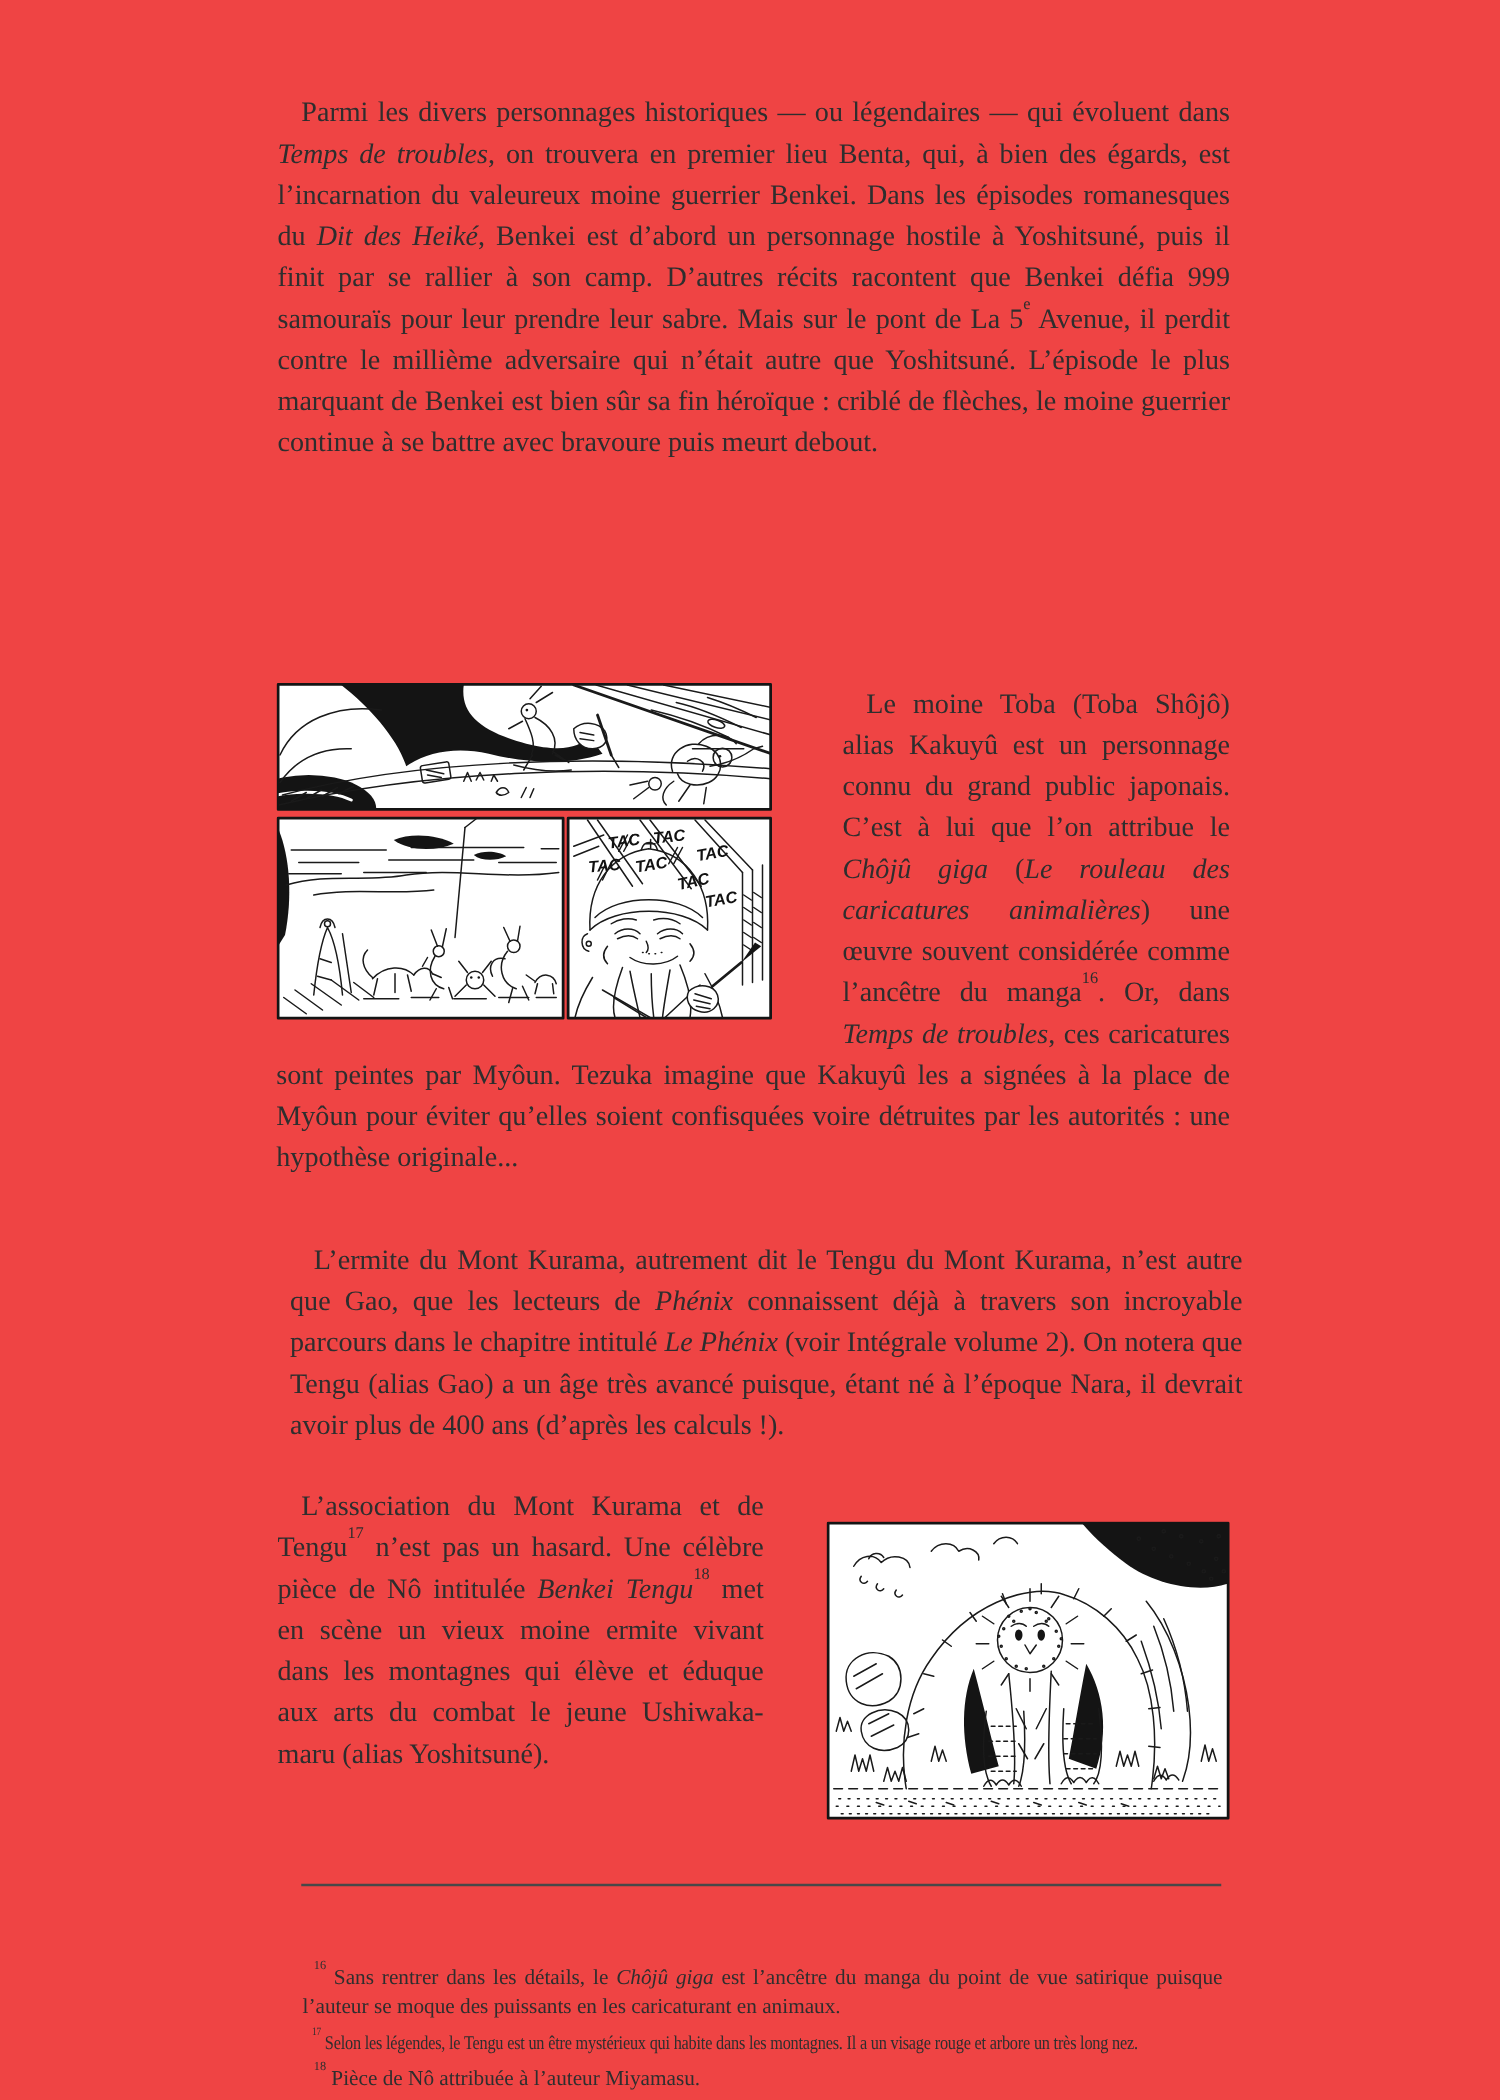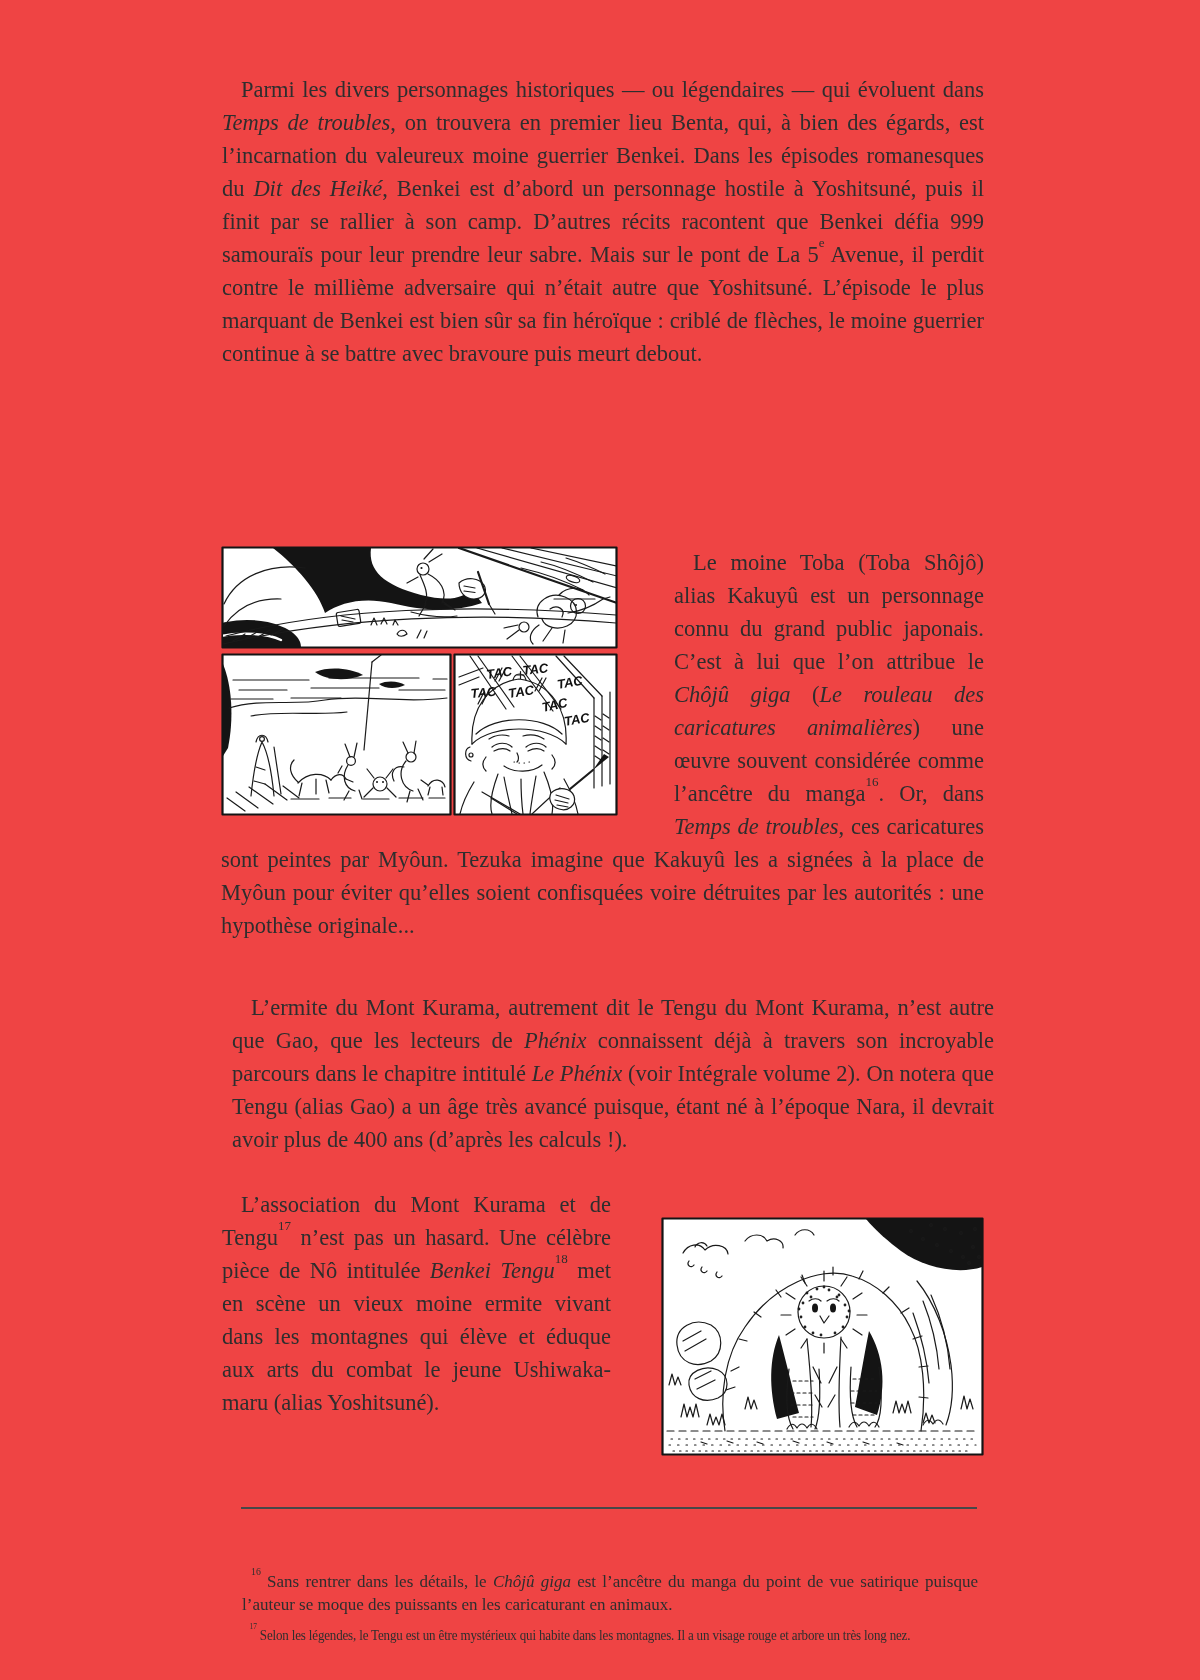--- a/index.html
+++ b/index.html
@@ -318,16 +318,17 @@
         </g>
       </svg>
     </figure>
     <p class="para">L’association du Mont Kurama et de Tengu<sup>17</sup> n’est pas un hasard. Une célèbre pièce de Nô intitulée <i>Benkei Tengu</i><sup>18</sup> met en scène un vieux moine ermite vivant dans les montagnes qui élève et éduque aux arts du combat le jeune Ushiwaka-maru (alias Yoshitsuné).</p>
   </div>
 
   <div class="fn-divider"></div>
   <div class="footnotes">
     <p class="fn"><sup>16</sup> Sans rentrer dans les détails, le <i>Chôjû giga</i> est l’ancêtre du manga du point de vue satirique puisque l’auteur se moque des puissants en les caricaturant en animaux.</p>
     <p class="fn fn-condensed"><sup>17</sup> Selon les légendes, le Tengu est un être mystérieux qui habite dans les montagnes. Il a un visage rouge et arbore un très long nez.</p>
+    <p class="fn"><sup>18</sup> Pièce de Nô attribuée à l’auteur Miyamasu.</p>
   </div>
 
   <div class="pagenum">597</div>
 </div>
 
 </body></html>

